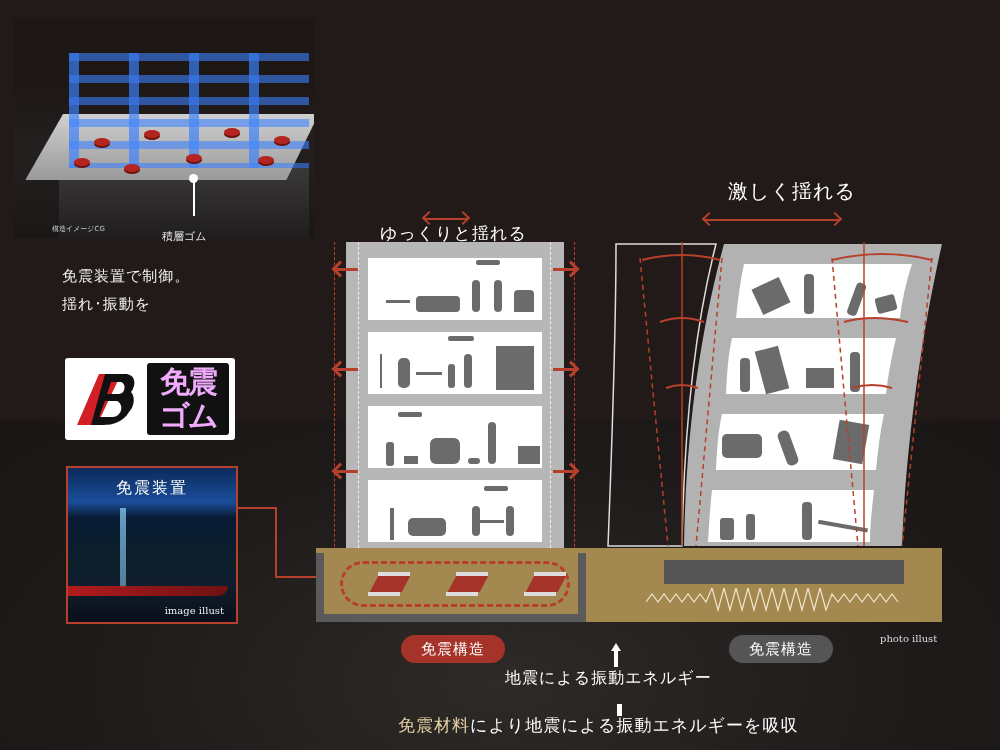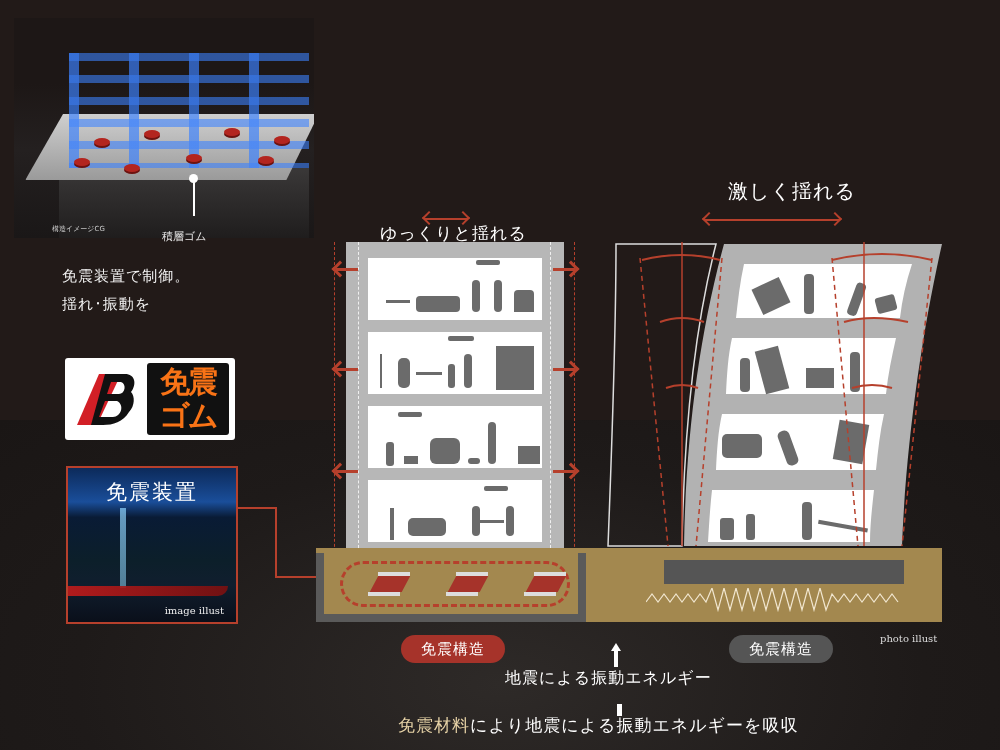--- a/index.html
+++ b/index.html
@@ -25,28 +25,28 @@
     box-shadow:0 2px 0 #6d1310;}
   .cg .pointer{position:absolute;left:179px;top:160px;width:2px;height:38px;background:#fff;}
   .cg .dot{position:absolute;left:175px;top:156px;width:9px;height:9px;border-radius:50%;background:#fff;}
   .cg-label{left:162px;top:202px;font-size:11px;color:#eee;margin-top:27px;}
   .cg-caption{left:52px;top:224px;font-size:7px;color:#ccc;font-family:"DejaVu Sans",sans-serif;}
   
   .lead{left:62px;top:262px;font-size:15px;line-height:28px;color:#f2f2f2;letter-spacing:1px;}
   .logo{left:65px;top:358px;width:170px;height:82px;background:#fff;border-radius:3px;}
   .logo .mark{position:absolute;left:12px;top:14px;width:60px;height:55px;}
   .logo .black{position:absolute;left:82px;top:5px;width:82px;height:72px;background:#111;border-radius:3px;
-    color:#f97316;font-family:"DejaVu Sans",sans-serif;font-weight:bold;font-size:30px;line-height:34px;
+    color:#f0abfc;font-family:"DejaVu Sans",sans-serif;font-weight:bold;font-size:30px;line-height:34px;
     text-align:center;padding-top:2px;box-sizing:border-box;letter-spacing:-2px;}
   
   .photo{left:66px;top:466px;width:172px;height:158px;border:2px solid #b6402c;box-sizing:border-box;
     background:linear-gradient(180deg,#0c2a5a 0%,#1a4e9a 22%,#091b35 32%,#0c1f2a 60%,#101e2e 76%,#0a0f1a 100%);overflow:hidden;}
   .photo .beam{position:absolute;left:52px;top:40px;width:6px;height:80px;background:linear-gradient(180deg,#8fd4ff,#6da7c4);opacity:.7;}
   .photo .red{position:absolute;left:0;top:118px;width:160px;height:10px;background:linear-gradient(90deg,#c21b1b,#7a1010);border-radius:0 0 40px 0;opacity:.9;}
-  .photo-title{position:absolute;left:0;width:100%;top:10px;text-align:center;font-size:21px;letter-spacing:2px;}
+  .photo-title{position:absolute;left:0;width:100%;top:10px;text-align:center;font-size:16px;letter-spacing:2px;}
   .photo-cap{position:absolute;right:12px;bottom:6px;font-size:10px;color:#eee;}
   .connector{left:238px;top:507px;width:38px;height:2px;background:#b6402c;}
   .connector2{left:275px;top:507px;width:2px;height:70px;background:#b6402c;}
   .connector3{left:275px;top:576px;width:46px;height:2px;background:#b6402c;}
   
   .h-slow{left:380px;top:178px;font-size:17px;letter-spacing:1px;margin-top:44px;}
   .h-fast{left:728px;top:178px;font-size:20px;letter-spacing:1px;}
   .arrow-h{position:absolute;height:2px;background:#b6402c;}
   .arrow-h::before,.arrow-h::after{content:"";position:absolute;top:-5px;width:8px;height:8px;border-top:2px solid #b6402c;border-left:2px solid #b6402c;}
   .arrow-h::before{left:0;transform:rotate(-45deg);}

